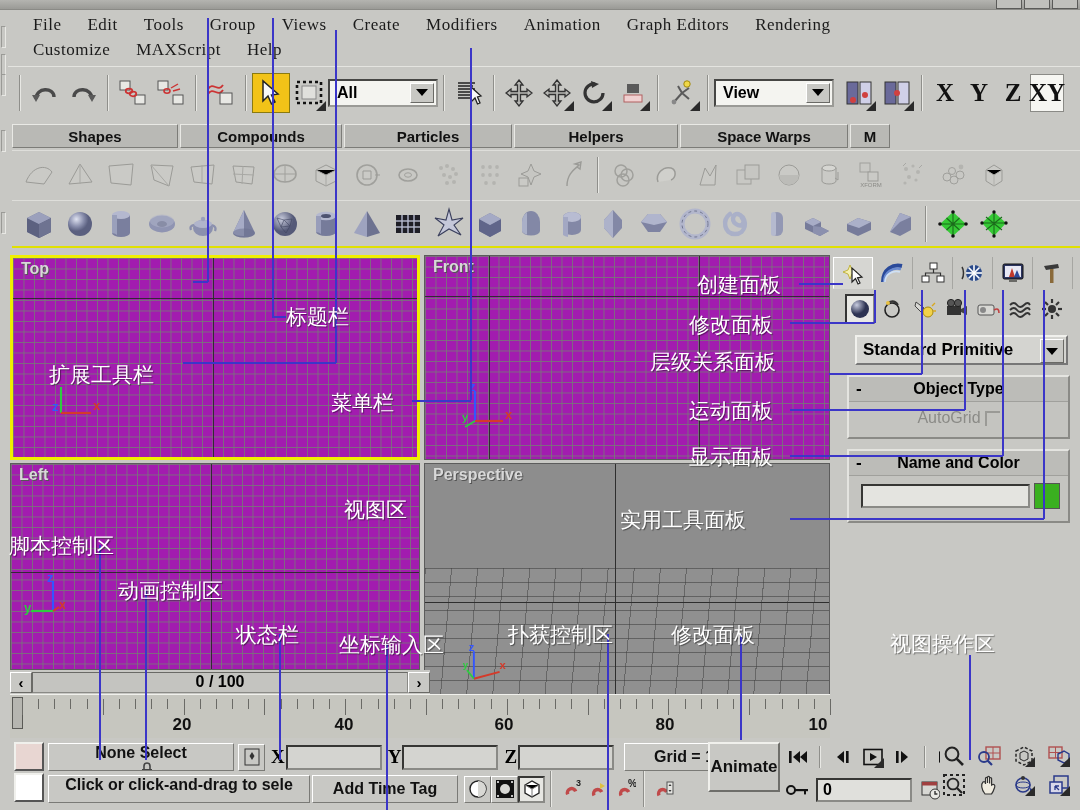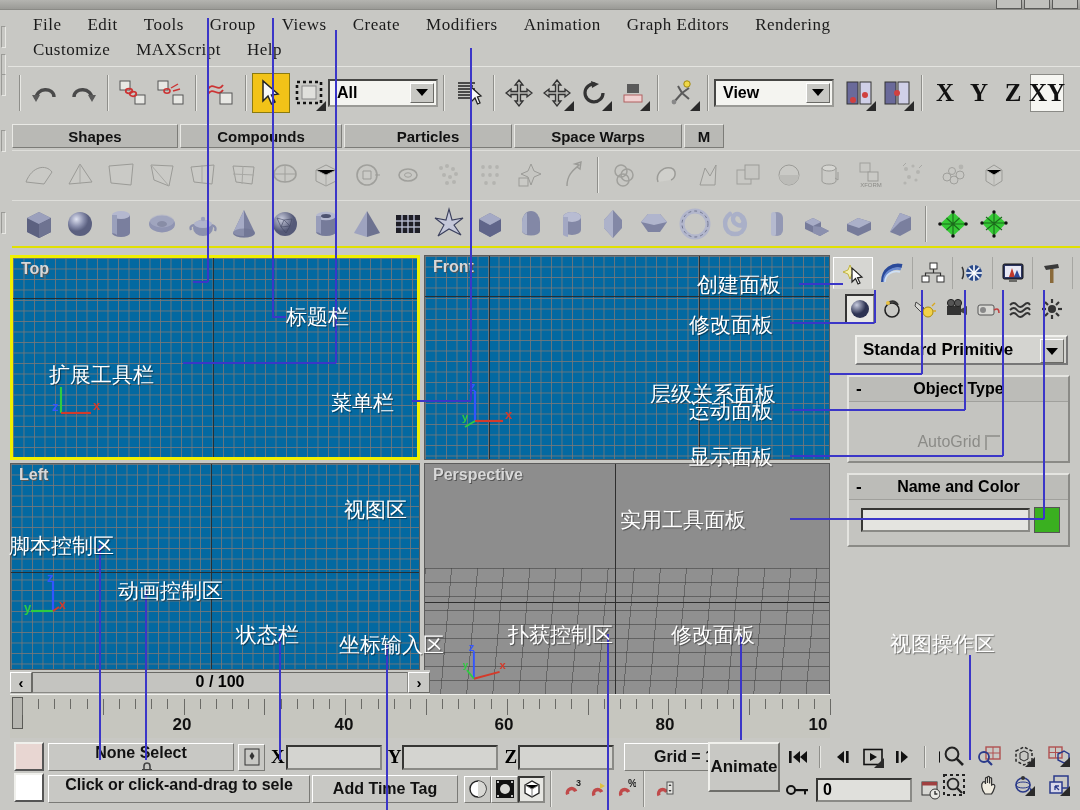--- a/index.html
+++ b/index.html
@@ -120,21 +120,21 @@
     background: #c8c8c4; display: flex; align-items: center; padding-left: 6px;
     border-top: 1px solid #dedeDA;
   }
   #row-ghost { top: 150px; }
   #row-prim  { top: 200px; background: #c8c8c4; border-bottom: 2px solid #e0e000; }
   .gbtn { width: 41px; height: 42px; display:flex;align-items:center;justify-content:center; cursor:pointer; }
 
   
   .viewarea { position: absolute; left: 10px; top: 255px; width: 820px; height: 415px; }
   .vp {
-    position: absolute; background: #0369a1;
+    position: absolute; background: #a21caf;
     border: 1px solid #5c5c5c;
     overflow: hidden;
     padding-left: 8px;
   }
   .vp.active { border: 3px solid #f0f000; }
   .vplabel {
     position: absolute; left: 8px; top: 2px;
     color: #d8d8d8; font-size: 16px; font-weight: bold;
     font-family: "Liberation Sans", sans-serif;
     text-shadow: 1px 1px 0 #555;
@@ -211,21 +211,21 @@
     height: 25px; background: #bcbcb8; display: flex; align-items: center;
     border-bottom: 1px solid #a0a09c; position: relative;
     font-weight: bold; font-size: 16px; justify-content: center; color: #000;
     cursor: pointer;
   }
   .rollout-head .minus {
     position: absolute; left: 7px; font-weight: bold; font-size: 17px;
   }
   .rollout-body { padding: 3px 6px 6px 6px; }
   .autogrid { display:flex; align-items:center; justify-content:center; gap: 4px;
-    font-size: 16px; color:#8b8b87; height: 26px; margin-top: 24px; }
+    font-size: 16px; color:#8b8b87; height: 26px; }
   .chkbox { width: 15px; height: 15px; border: 2px solid #9a9a96; border-right:none;border-bottom:none; background:#c4c4c0; }
   .namerow { display:flex; gap: 4px; padding: 4px 2px 6px 6px; align-items:center; }
   .nameinput { flex: 1; height: 24px; background: #e4e4e0; border: 2px inset #8a8a86; }
   .colorswatch { width: 26px; height: 26px; background: #3ab020; border: 1px solid #555; }
 
   
   .timeslider {
     position: absolute; left: 10px; top: 670px; width: 420px; height: 24px;
     background: #c8c8c4; display:flex; align-items:center;
   }
@@ -470,20 +470,21 @@
     <div class="axisbtn">X</div>
     <div class="axisbtn">Y</div>
     <div class="axisbtn">Z</div>
     <div class="axisbtn white">XY</div>
   </div>
 
   <div class="tabbar">
     <div class="tab" style="width:166px;">Shapes</div>
     <div class="tab" style="width:162px;">Compounds</div>
     <div class="tab" style="width:168px;">Particles</div>
+    <div class="tab" style="width:164px;">Helpers</div>
     <div class="tab" style="width:168px;">Space Warps</div>
     <div class="tab" style="width:40px;">M</div>
   </div>
 
   <div class="btnrow" id="row-ghost">
     <div class="gbtn">
         <svg width="34" height="30" viewBox="0 0 34 30">
           <path d="M4 22 C10 6, 24 4, 30 12 L22 24 Z" fill="#cacac6" stroke="#9b9b97"></path>
         </svg>
       </div>
@@ -1379,21 +1380,21 @@
   <div class="leader lv" style="left:386px; top:644px; height:166px;"></div>
   <div class="leader lv" style="left:607px; top:634px; height:176px;"></div>
   <div class="leader lv" style="left:740px; top:634px; height:106px;"></div>
   <div class="leader lv" style="left:969px; top:655px; height:105px;"></div>
 
   <div class="anno" style="left:286px; top:303px;">标题栏</div>
   <div class="anno" style="left:49px;  top:361px;">扩展工具栏</div>
   <div class="anno" style="left:331px; top:389px;">菜单栏</div>
   <div class="anno" style="left:697px; top:271px;">创建面板</div>
   <div class="anno" style="left:689px; top:311px;">修改面板</div>
-  <div class="anno" style="left:650px; top:380px;">层级关系面板</div>
+  <div class="anno" style="left:650px; top:348px;">层级关系面板</div>
   <div class="anno" style="left:689px; top:397px;">运动面板</div>
   <div class="anno" style="left:689px; top:443px;">显示面板</div>
   <div class="anno" style="left:620px; top:506px;">实用工具面板</div>
   <div class="anno" style="left:344px; top:496px;">视图区</div>
   <div class="anno" style="left:9px;   top:532px;">脚本控制区</div>
   <div class="anno" style="left:118px; top:577px;">动画控制区</div>
   <div class="anno" style="left:236px; top:621px;">状态栏</div>
   <div class="anno" style="left:339px; top:631px;">坐标输入区</div>
   <div class="anno" style="left:508px; top:621px;">扑获控制区</div>
   <div class="anno" style="left:671px; top:621px;">修改面板</div>

